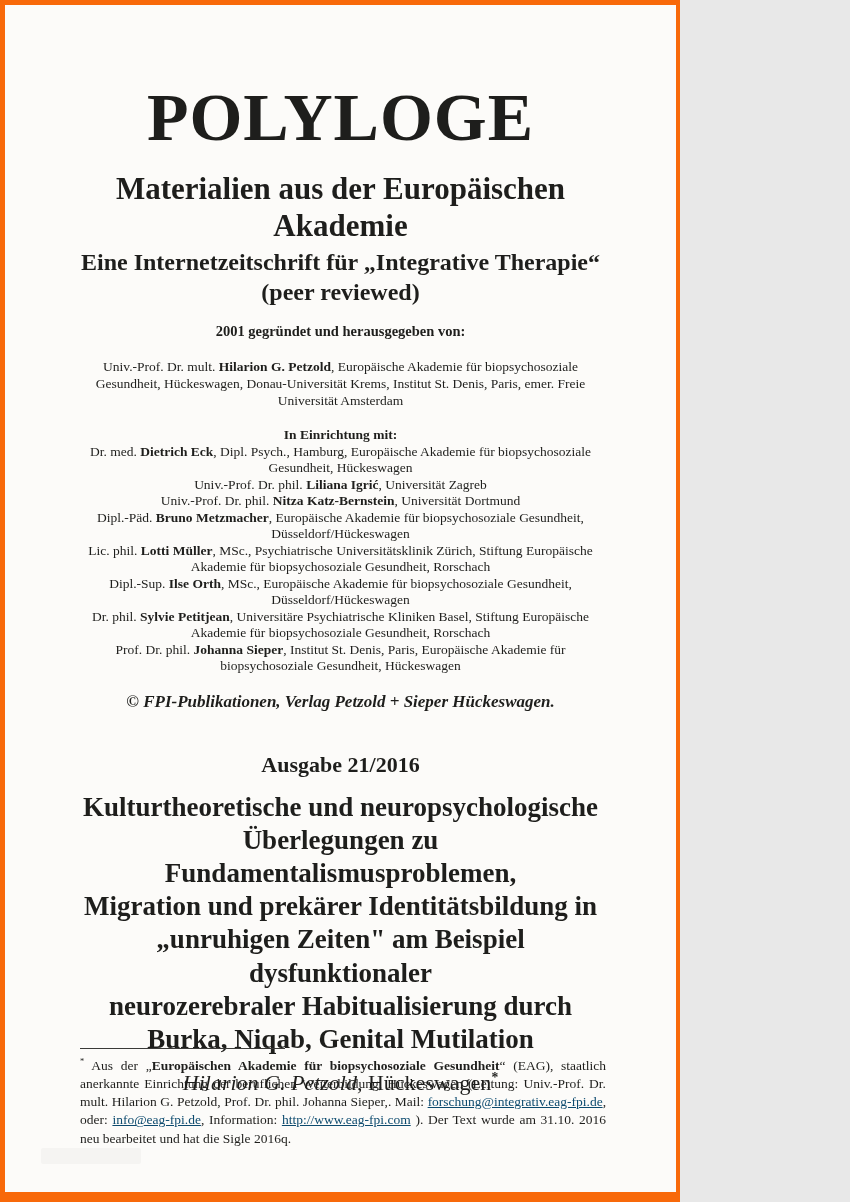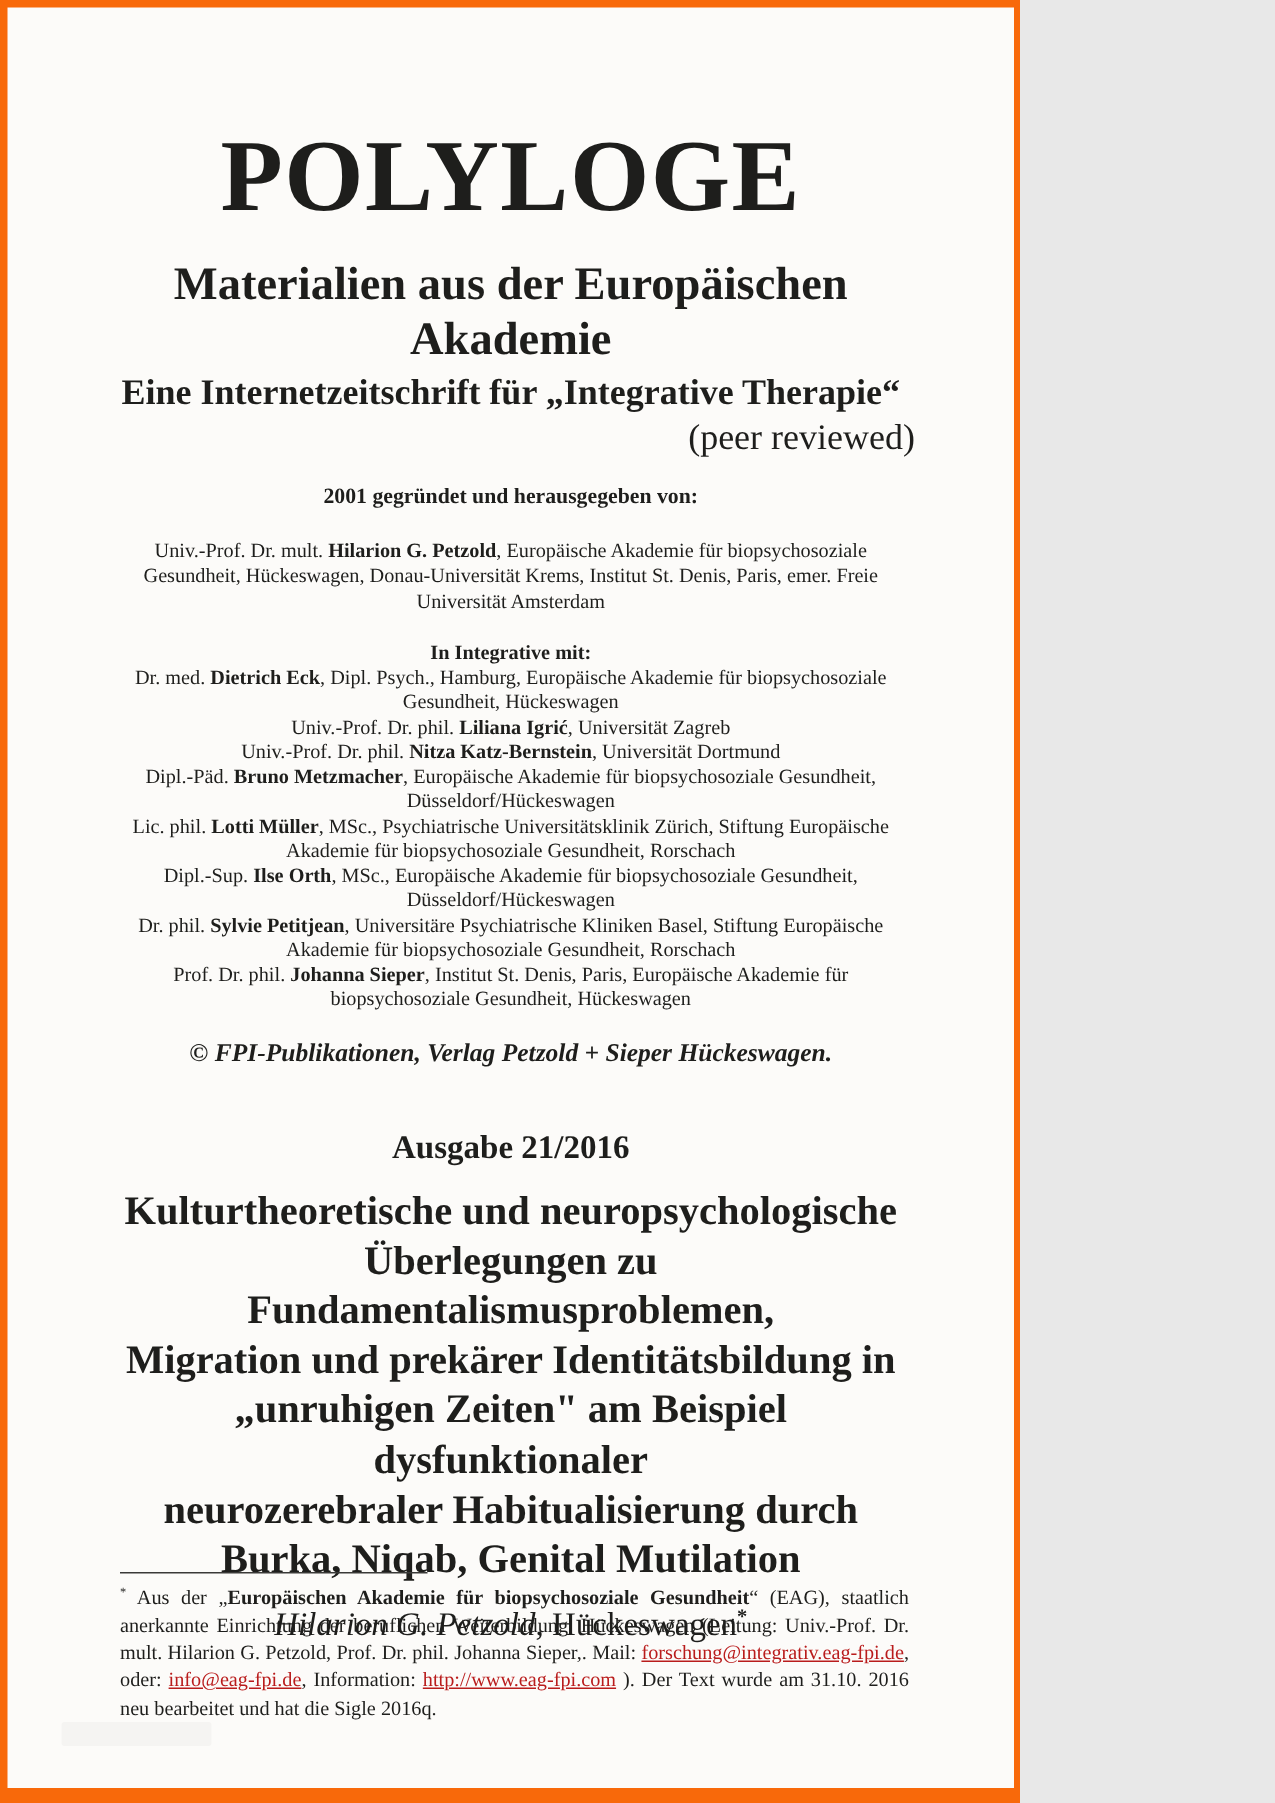--- a/index.html
+++ b/index.html
@@ -34,23 +34,22 @@
     line-height: 1.2;
   }
   .subtitle-2 {
     margin-top: 3px;
     font-size: 24px;
     font-weight: bold;
     line-height: 1.25;
   }
   .peer-reviewed {
     font-size: 24px;
-    font-weight: normal;
+    font-weight: bold;
     line-height: 1.25;
-    text-align: right;
   }
   .founded-heading {
     margin-top: 16px;
     font-size: 14.5px;
     font-weight: bold;
   }
   .editor-line {
     margin-top: 19px;
     font-size: 13.5px;
     line-height: 1.25;
@@ -109,21 +108,21 @@
   .footnote-text {
     font-size: 13.5px;
     line-height: 1.36;
     text-align: justify;
   }
   .footnote-marker {
     vertical-align: super;
     font-size: 62%;
   }
   .footnote-text a {
-    color: #b91c1c;
+    color: #0c4a6e;
     text-decoration: underline;
     cursor: pointer;
   }
   .faint-watermark {
     position: absolute;
     left: 36px;
     bottom: 28px;
     width: 100px;
     height: 16px;
     background: rgba(120,120,115,0.05);
@@ -142,21 +141,21 @@
       <div>Materialien aus der Europäischen Akademie</div>
     </div>
 
     <div class="subtitle-2">Eine Internetzeitschrift für „Integrative Therapie“</div>
     <div class="peer-reviewed">(peer reviewed)</div>
 
     <div class="founded-heading">2001 gegründet und herausgegeben von:</div>
 
     <div class="editor-line"><span>Univ.-Prof. Dr. mult. </span><b class="name">Hilarion G. Petzold</b><span>, Europäische Akademie für biopsychosoziale Gesundheit, Hückeswagen, Donau-Universität Krems, Institut St. Denis, Paris, emer. Freie Universität Amsterdam</span></div>
 
-    <div class="board-heading">In Integrative mit:</div>
+    <div class="board-heading">In Einrichtung mit:</div>
 
     <div class="board-list">
       <div class="board-item"><span>Dr. med. </span><b class="name">Dietrich Eck</b><span>, Dipl. Psych., Hamburg, Europäische Akademie für biopsychosoziale Gesundheit, Hückeswagen</span></div>
       <div class="board-item"><span>Univ.-Prof. Dr. phil. </span><b class="name">Liliana Igrić</b><span>, Universität Zagreb</span></div>
       <div class="board-item"><span>Univ.-Prof. Dr. phil. </span><b class="name">Nitza Katz-Bernstein</b><span>, Universität Dortmund</span></div>
       <div class="board-item"><span>Dipl.-Päd. </span><b class="name">Bruno Metzmacher</b><span>, Europäische Akademie für biopsychosoziale Gesundheit, Düsseldorf/Hückeswagen</span></div>
       <div class="board-item"><span>Lic. phil. </span><b class="name">Lotti Müller</b><span>, MSc., Psychiatrische Universitätsklinik Zürich, Stiftung Europäische Akademie für biopsychosoziale Gesundheit, Rorschach</span></div>
       <div class="board-item"><span>Dipl.-Sup. </span><b class="name">Ilse Orth</b><span>, MSc., Europäische Akademie für biopsychosoziale Gesundheit, Düsseldorf/Hückeswagen</span></div>
       <div class="board-item"><span>Dr. phil. </span><b class="name">Sylvie Petitjean</b><span>, Universitäre Psychiatrische Kliniken Basel, Stiftung Europäische Akademie für biopsychosoziale Gesundheit, Rorschach</span></div>
       <div class="board-item"><span>Prof. Dr. phil. </span><b class="name">Johanna Sieper</b><span>, Institut St. Denis, Paris, Europäische Akademie für biopsychosoziale Gesundheit, Hückeswagen</span></div>

